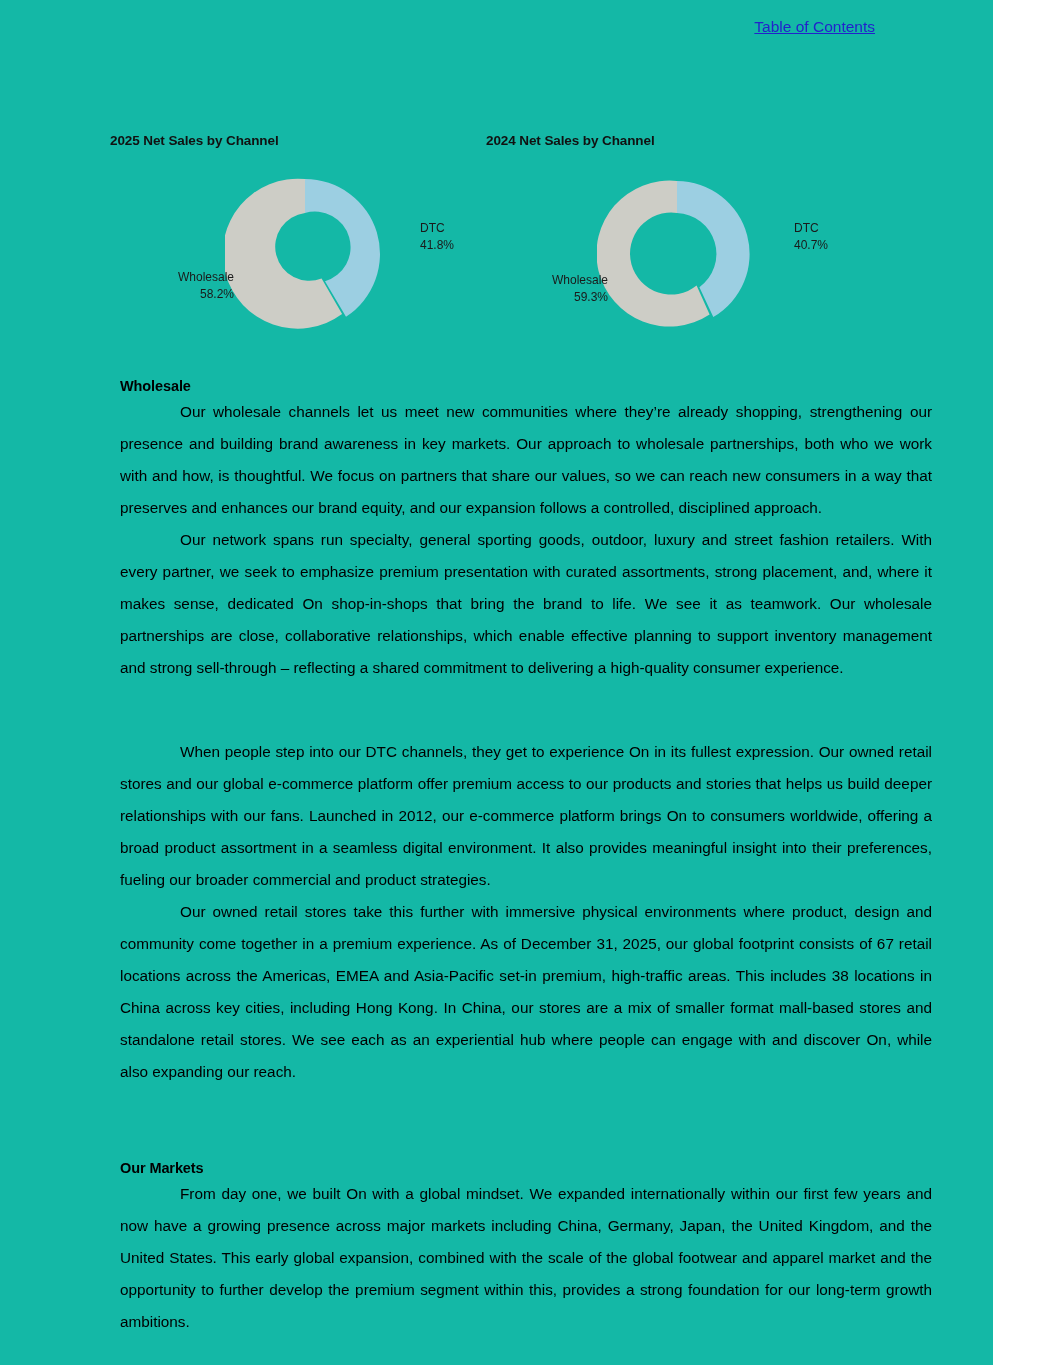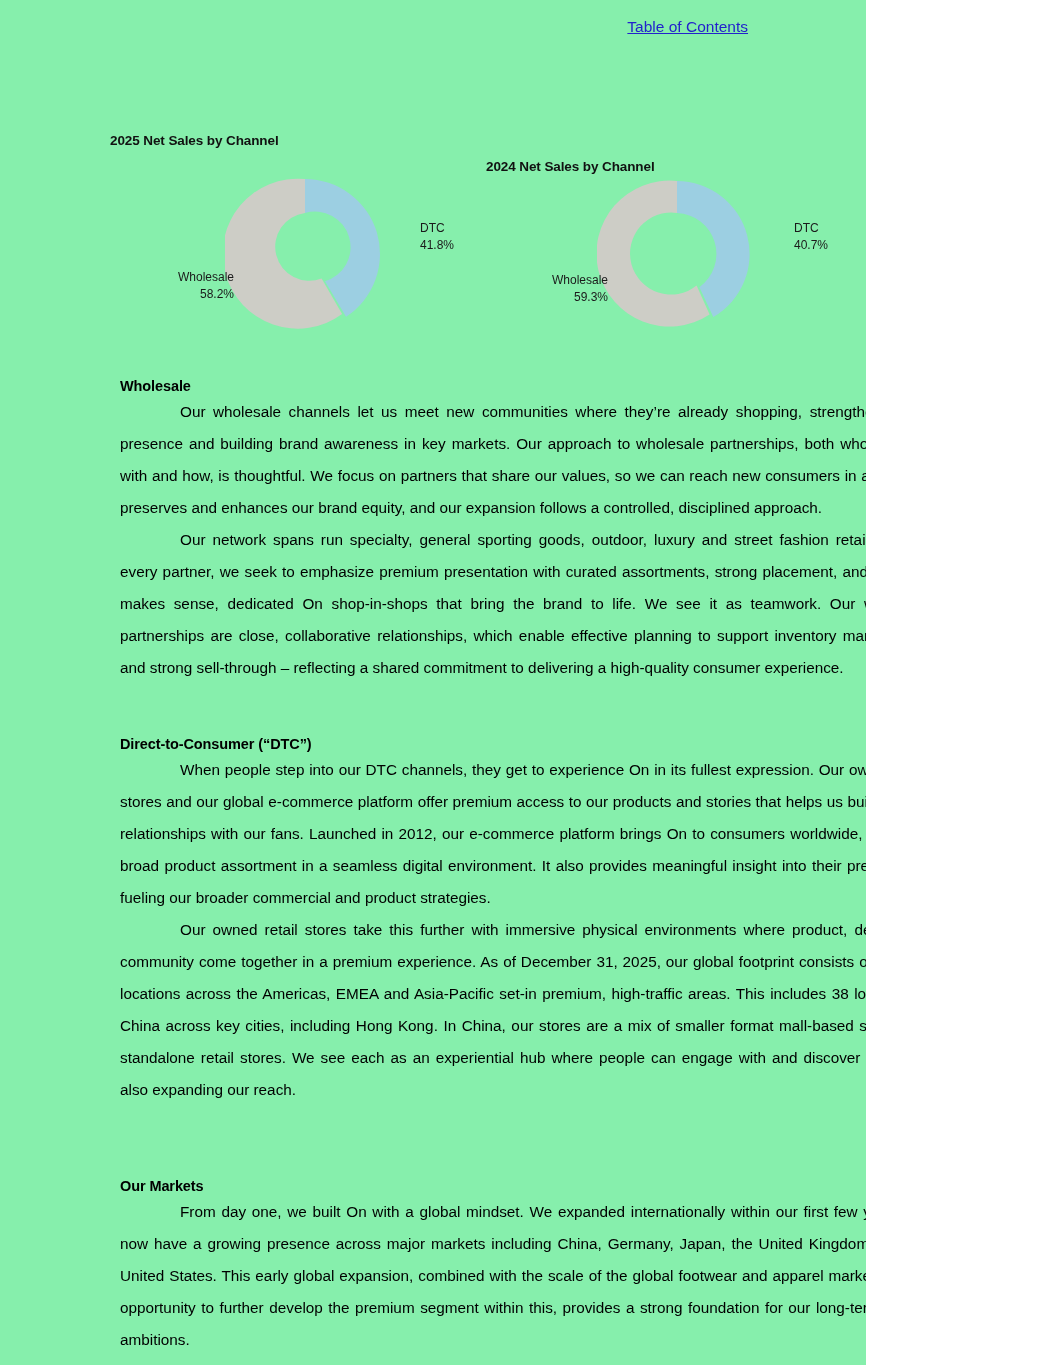--- a/index.html
+++ b/index.html
@@ -6,23 +6,23 @@
     margin: 0;
     padding: 0;
     background: #ffffff;
   }
   body {
     font-family: "Liberation Sans", sans-serif;
     color: #000000;
   }
   .page {
     position: relative;
-    width: 866px;
+    width: 993px;
     height: 1365px;
-    background: #86efac;
+    background: #14b8a6;
     overflow: hidden;
     box-sizing: border-box;
   }
 
   
   .toc-wrap {
     position: absolute;
     top: 18px;
     right: 118px;
     text-align: right;
@@ -56,21 +56,21 @@
     position: absolute;
     top: 7px;
     left: 0;
     width: 420px;
     font-size: 13.5px;
     font-weight: bold;
     letter-spacing: -0.1px;
     color: #111111;
   }
   .chart-title.shift-left  { transform: translateX(-10px); }
-  .chart-title.shift-right { transform: translateX(-6px); margin-top: 26px; }
+  .chart-title.shift-right { transform: translateX(-6px); }
 
   .donut-holder {
     position: absolute;
     top: 48px;
     left: 105px;
     width: 160px;
     height: 160px;
   }
   .donut-holder svg { display: block; }
 
@@ -171,21 +171,20 @@
   </div>
 
   <div class="content">
 
     <h3 class="sec-head">Wholesale</h3>
     <p class="para">Our wholesale channels let us meet new communities where they’re already shopping, strengthening our presence and building brand awareness in key markets. Our approach to wholesale partnerships, both who we work with and how, is thoughtful. We focus on partners that share our values, so we can reach new consumers in a way that preserves and enhances our brand equity, and our expansion follows a controlled, disciplined approach.</p>
     <p class="para">Our network spans run specialty, general sporting goods, outdoor, luxury and street fashion retailers. With every partner, we seek to emphasize premium presentation with curated assortments, strong placement, and, where it makes sense, dedicated On shop-in-shops that bring the brand to life. We see it as teamwork. Our wholesale partnerships are close, collaborative relationships, which enable effective planning to support inventory management and strong sell-through – reflecting a shared commitment to delivering a high-quality consumer experience.</p>
 
     <div class="gap-md"></div>
 
-    <h3 class="sec-head">Direct-to-Consumer (“DTC”)</h3>
     <p class="para">When people step into our DTC channels, they get to experience On in its fullest expression. Our owned retail stores and our global e-commerce platform offer premium access to our products and stories that helps us build deeper relationships with our fans. Launched in 2012, our e-commerce platform brings On to consumers worldwide, offering a broad product assortment in a seamless digital environment. It also provides meaningful insight into their preferences, fueling our broader commercial and product strategies.</p>
     <p class="para">Our owned retail stores take this further with immersive physical environments where product, design and community come together in a premium experience. As of December 31, 2025, our global footprint consists of 67 retail locations across the Americas, EMEA and Asia-Pacific set-in premium, high-traffic areas. This includes 38 locations in China across key cities, including Hong Kong. In China, our stores are a mix of smaller format mall-based stores and standalone retail stores. We see each as an experiential hub where people can engage with and discover On, while also expanding our reach.</p>
 
     <div class="gap-lg"></div>
 
     <h3 class="sec-head">Our Markets</h3>
     <p class="para">From day one, we built On with a global mindset. We expanded internationally within our first few years and now have a growing presence across major markets including China, Germany, Japan, the United Kingdom, and the United States. This early global expansion, combined with the scale of the global footwear and apparel market and the opportunity to further develop the premium segment within this, provides a strong foundation for our long-term growth ambitions.</p>
 
   </div>
 

